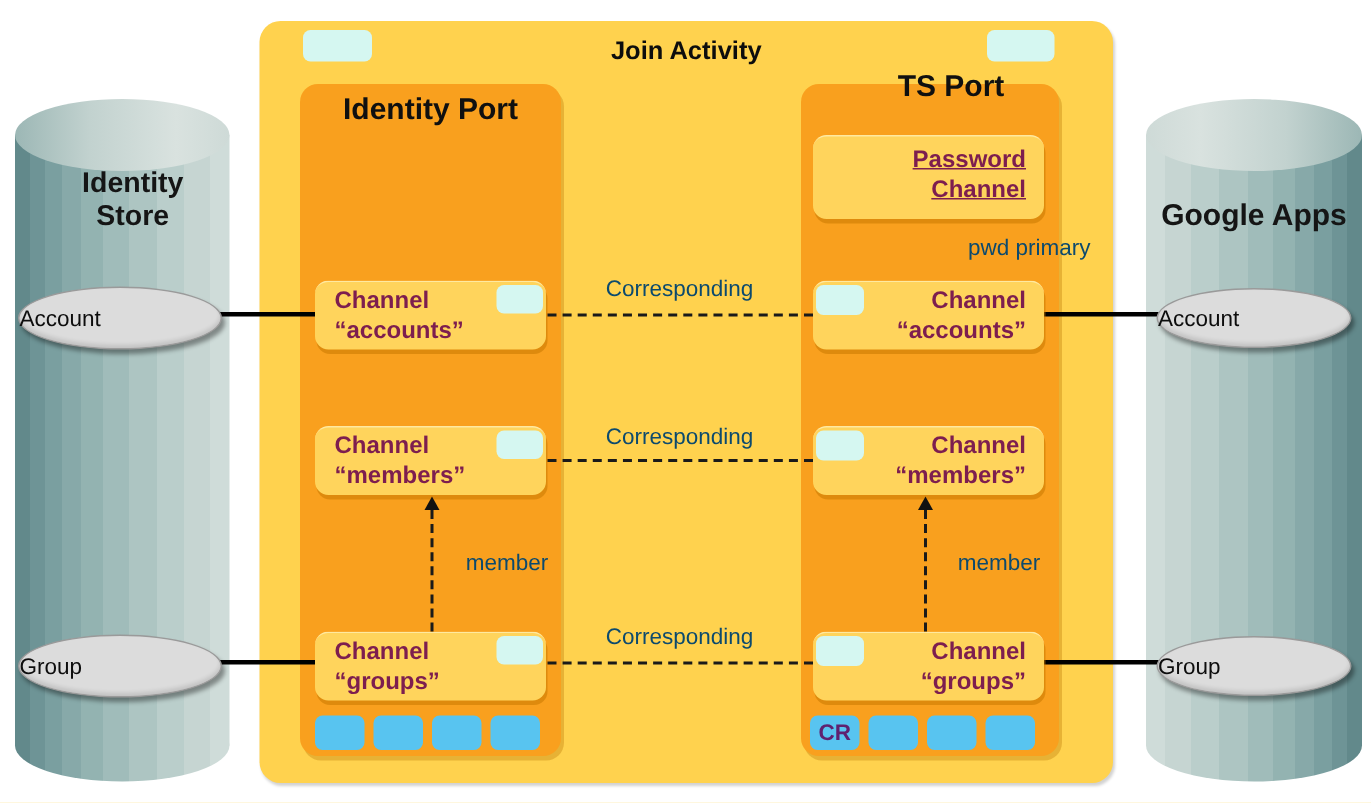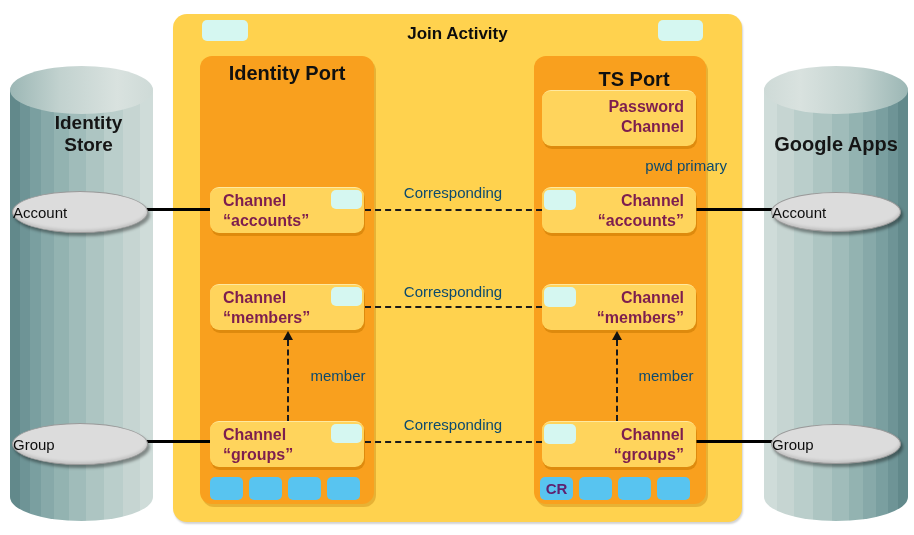--- a/index.html
+++ b/index.html
@@ -74,29 +74,29 @@
 
   <div class="abs ja-box" style="left:173px;top:14px;width:569px;height:508px;"></div>
   <div class="abs ja-title center" style="left:173px;top:24px;width:569px;">Join Activity</div>
   <div class="abs chip" style="left:202px;top:20px;width:46px;height:21px;"></div>
   <div class="abs chip" style="left:658px;top:20px;width:45px;height:21px;"></div>
 
   <div class="abs port" style="left:200px;top:56px;width:174px;height:448px;"></div>
   <div class="abs port-title center" style="left:200px;top:62px;width:174px;">Identity Port</div>
 
   <div class="abs port" style="left:534px;top:56px;width:172px;height:448px;"></div>
-  <div class="abs port-title center" style="left:534px;top:68px;width:200px;">TS Port</div>
+  <div class="abs port-title center" style="left:534px;top:47px;width:200px;">TS Port</div>
 
   <div class="abs hline" style="left:140px;top:208px;width:72px;"></div>
   <div class="abs hline" style="left:140px;top:440px;width:72px;"></div>
   <div class="abs hline" style="left:694px;top:208px;width:84px;"></div>
   <div class="abs hline" style="left:694px;top:440px;width:84px;"></div>
 
   <div class="abs chan" style="left:542px;top:90px;width:154px;height:56px;">
-    <div class="chan-text right pre" style="padding-top:6px;">Password
+    <div class="chan-text right pre" style="padding-top:6px;text-decoration:underline;">Password
 Channel</div>
   </div>
   <div class="abs lbl" style="left:627px;top:157px;width:100px;text-align:right;">pwd primary</div>
 
   <div class="abs chan" style="left:210px;top:187px;">
     <div class="chan-text left">
       <div>Channel</div>
       <div>“accounts”</div>
     </div>
   </div>

